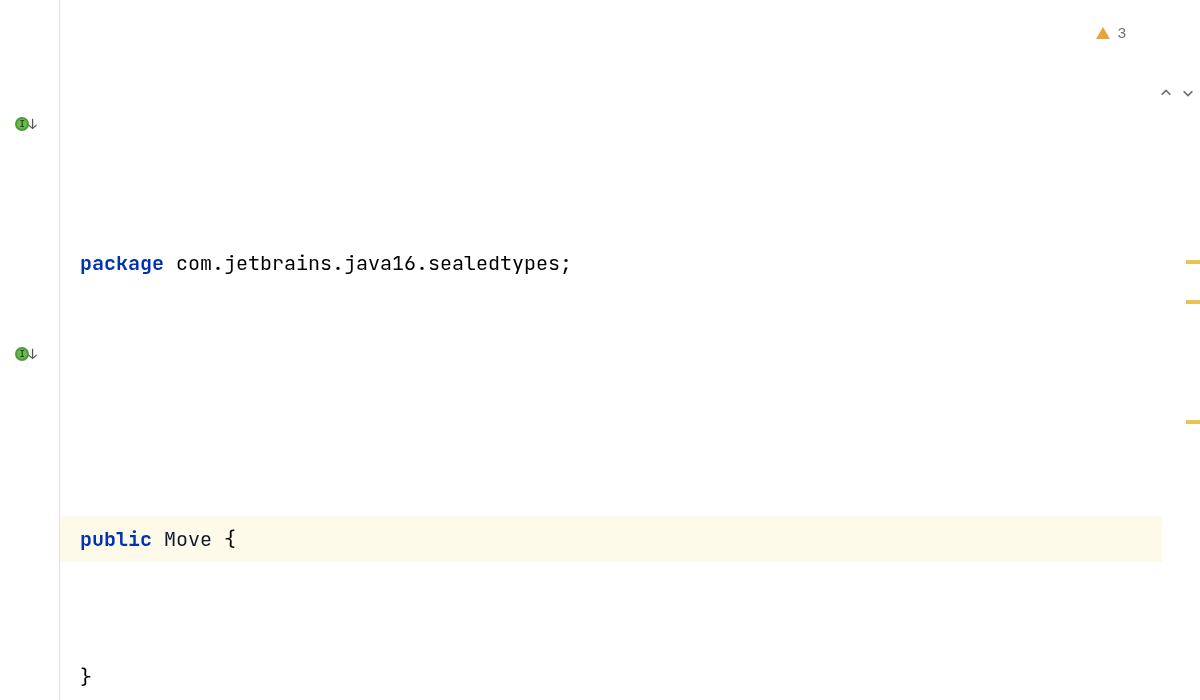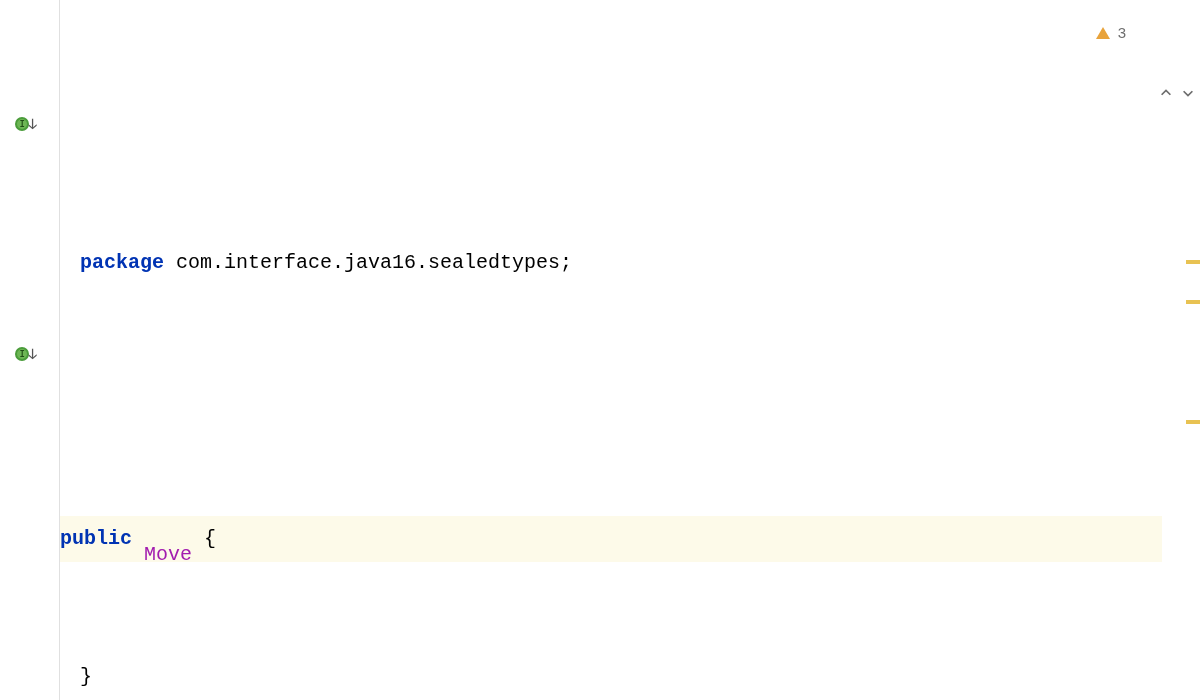--- a/index.html
+++ b/index.html
@@ -57,31 +57,31 @@
       flex: 1;
       padding-left: 20px;
       padding-top: 10px;
       position: relative;
       line-height: 46px;
       white-space: pre;
     }
     .code-line {
       height: 46px;
       display: flex;
-      align-items: flex-start;
-      font-family: Liberation Mono, monospace;
+      align-items: flex-end;
     }
     .code-line.highlighted {
       background: #fdfae9;
       margin-left: -20px;
+      padding-left: 20px;
       width: calc(100% - 18px);
     }
     .kw { color: #0033b3; font-weight: 600; }
     .pkg { color: #000000; }
-    .type { color: #a21caf; margin-top: 16px; }
+    .type { color: #0f172a; margin-top: 16px; }
     .plain { color: #000000; }
     .top-indicators {
       position: absolute;
       top: 10px;
       right: 30px;
       display: flex;
       align-items: center;
       gap: 8px;
       font-family: -apple-system, BlinkMacSystemFont, 'Segoe UI', sans-serif;
       font-size: 15px;
@@ -155,21 +155,21 @@
           <path d="M3 10 L8 5 L13 10"></path>
         </svg>
     </span>
     <span class="chevron">
       <svg viewBox="0 0 16 16">
           <path d="M3 6 L8 11 L13 6"></path>
         </svg>
     </span>
   </div>
 
-  <div class="code-line"><span class="kw">package</span><span class="pkg"> com.interface.java16.sealedtypes;</span></div>
+  <div class="code-line"><span class="kw">package</span><span class="pkg"> com.jetbrains.java16.sealedtypes;</span></div>
   <div class="code-line"></div>
   <div class="code-line highlighted"><span class="kw">public</span><span class="type"> Move </span><span class="plain">{</span></div>
   <div class="code-line"><span class="plain">}</span></div>
   
   
   
   
   
   
 

